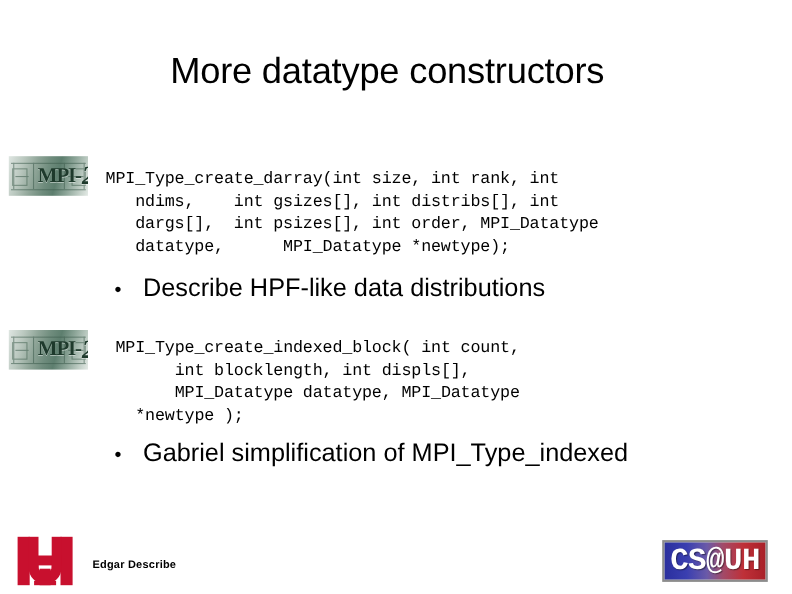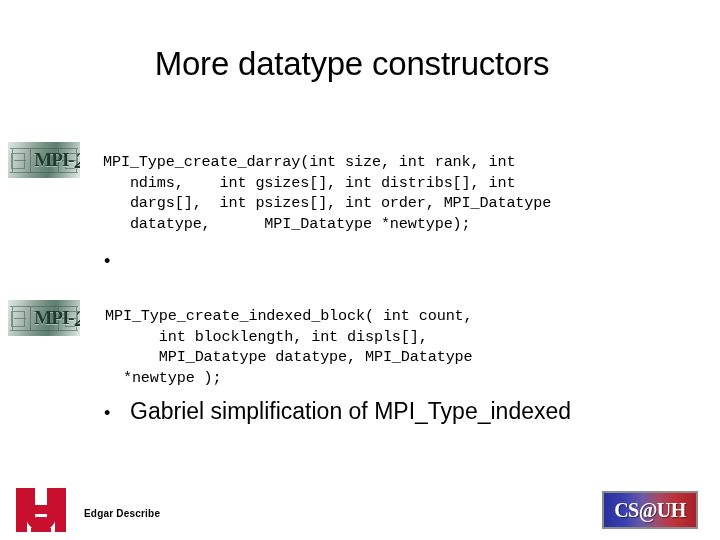--- a/index.html
+++ b/index.html
@@ -37,21 +37,20 @@
     font-family: "Liberation Mono", "DejaVu Sans Mono", monospace;
     font-size: 15.2px;
     line-height: 20.5px;
     white-space: pre;
     color: #000000;
     letter-spacing: -0.15px;
   }
   #code-darray {
     left: 96px;
     top: 152px;
-    margin-left: 7px;
   }
   #code-indexed {
     left: 105px;
     top: 306px;
   }
 
   
   .bullet-row {
     position: absolute;
     display: flex;
@@ -171,23 +170,23 @@
        #6a5aa8 42%,
        #a24a68 58%,
        #bf3038 78%,
        #a82028 100%);
     display: flex;
     align-items: center;
     justify-content: center;
     overflow: hidden;
   }
   #csuh-logo .txt {
-    font-family: Liberation Serif, serif;
+    font-family: Liberation Mono, monospace;
     font-weight: bold;
-    font-size: 20px;
+    font-size: 28px;
     color: #ffffff;
     letter-spacing: -0.5px;
     text-shadow: 1px 1px 1px rgba(0,0,0,0.45);
     white-space: nowrap;
   }
 </style>
 </head>
 <body>
 
 <div class="slide-title">More datatype constructors</div>
@@ -211,20 +210,21 @@
   </div>
 </div>
 
 <div class="code-block" id="code-darray">MPI_Type_create_darray(int size, int rank, int
    ndims,    int gsizes[], int distribs[], int
    dargs[],  int psizes[], int order, MPI_Datatype
    datatype,      MPI_Datatype *newtype);</div>
 
 <div class="bullet-row" id="bullet-hpf">
   <span class="bullet-dot">•</span>
+  <span class="bullet-text">Describe HPF-like data distributions</span>
 </div>
 
 <div class="mpi2-logo" id="mpi2-logo-2">
   <div class="mpi2-grid">
     <div class="ln h" style="left:2px;  top:6px;  width:68px;"></div>
     <div class="ln h" style="left:2px;  top:30px; width:68px;"></div>
     <div class="ln v" style="left:4px;  top:6px;  height:24px;"></div>
     <div class="ln v" style="left:22px; top:6px;  height:24px;"></div>
     <div class="ln v" style="left:50px; top:6px;  height:24px;"></div>
     <div class="ln v" style="left:68px; top:6px;  height:24px;"></div>

